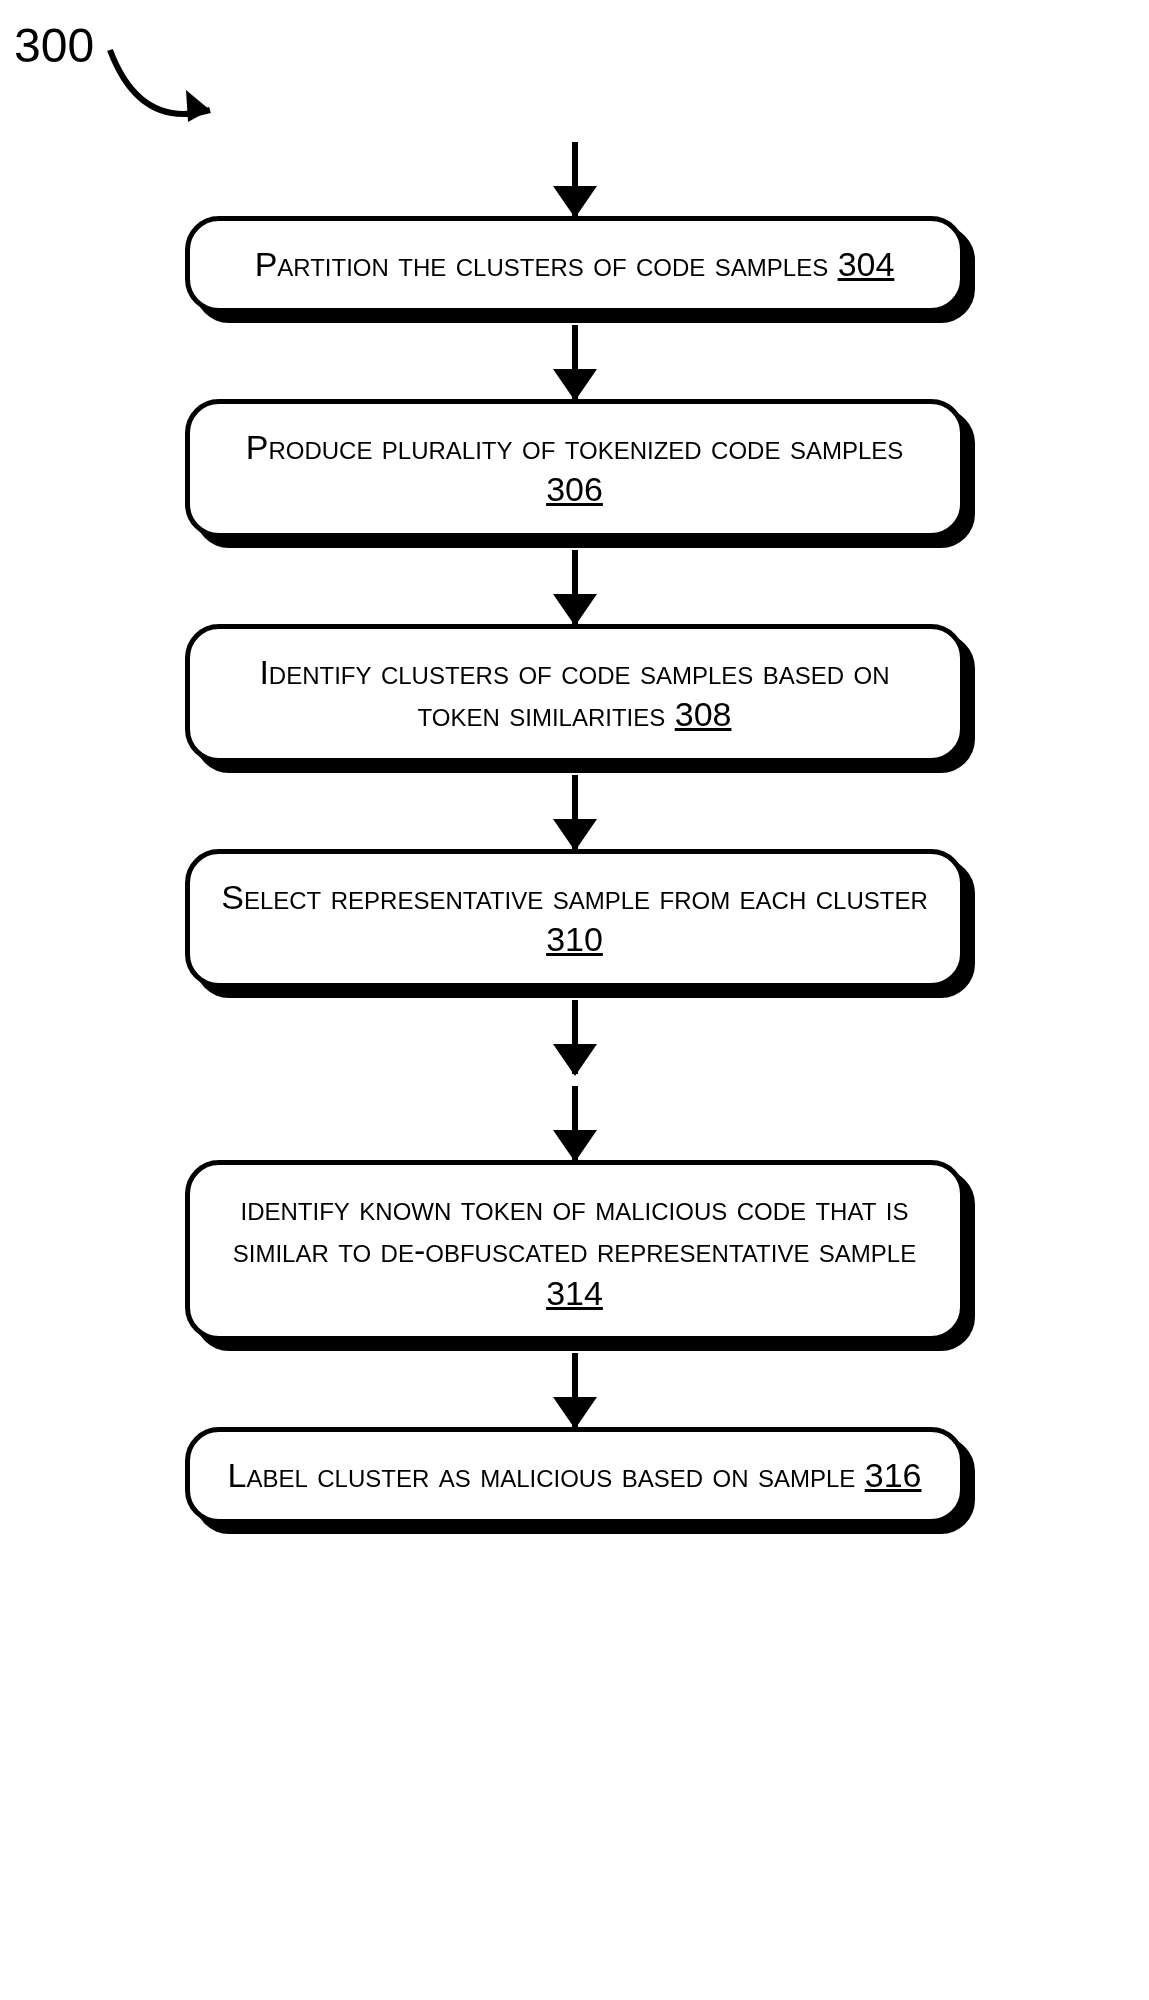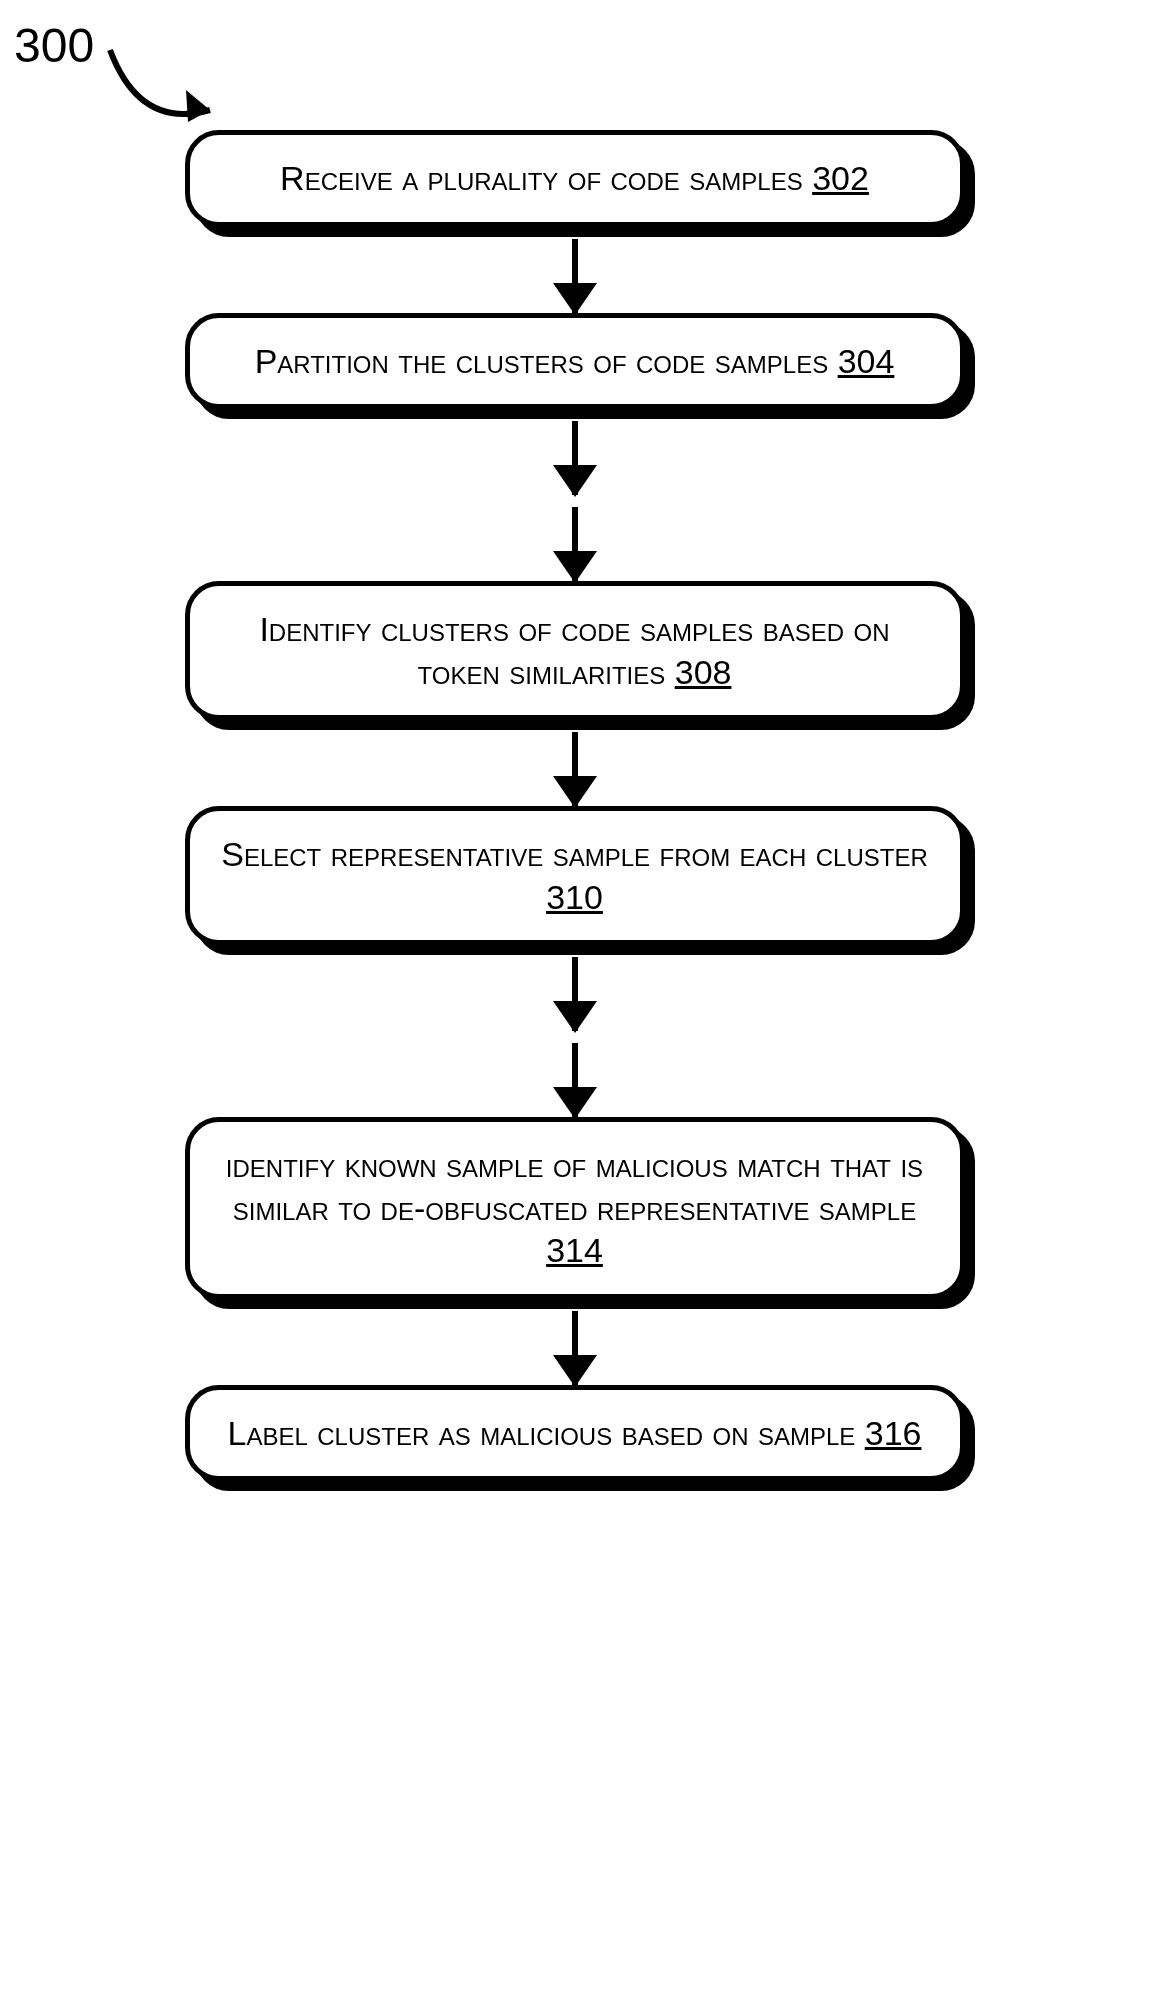--- a/index.html
+++ b/index.html
@@ -90,45 +90,45 @@
 <div class="canvas">
 
   <div class="label300">300</div>
 
   <svg class="curve" width="140" height="120">
     <path d="M10 10 Q 40 90 110 70" stroke="#000" stroke-width="6" fill="none"></path>
     <polygon points="110,70 86,50 88,82" fill="#000"></polygon>
   </svg>
 
   <div class="flow" id="flow">
-      <div class="boxwrap">
-        <div class="shadow"></div>
-        <div class="box"><span>Receive a plurality of code samples </span><span class="ref">302</span></div>
-      </div>
       <div class="arrow" style="height: 74px;"></div>
       <div class="boxwrap">
         <div class="shadow"></div>
         <div class="box"><span>Partition the clusters of code samples </span><span class="ref">304</span></div>
       </div>
       <div class="arrow" style="height: 74px;"></div>
+      <div class="boxwrap">
+        <div class="shadow"></div>
+        <div class="box"><span>Produce plurality of tokenized code samples </span><span class="ref">306</span></div>
+      </div>
       <div class="arrow" style="height: 74px;"></div>
       <div class="boxwrap">
         <div class="shadow"></div>
         <div class="box"><span>Identify clusters of code samples based on token similarities </span><span class="ref">308</span></div>
       </div>
       <div class="arrow" style="height: 74px;"></div>
       <div class="boxwrap">
         <div class="shadow"></div>
         <div class="box"><span>Select representative sample from each cluster </span><span class="ref">310</span></div>
       </div>
       <div class="arrow" style="height: 74px;"></div>
       <div class="arrow" style="height: 74px;"></div>
       <div class="boxwrap">
         <div class="shadow"></div>
-        <div class="box"><span>identify known sample of malicious match that is similar to de-obfuscated representative sample </span><span class="ref">314</span></div>
+        <div class="box"><span>identify known token of malicious code that is similar to de-obfuscated representative sample </span><span class="ref">314</span></div>
       </div>
       <div class="arrow" style="height: 74px;"></div>
       <div class="boxwrap">
         <div class="shadow"></div>
         <div class="box"><span>Label cluster as malicious based on sample </span><span class="ref">316</span></div>
       </div>
     </div>
 
 </div>
 

